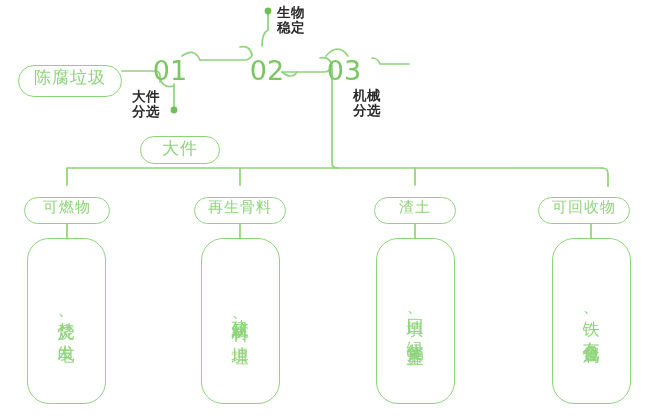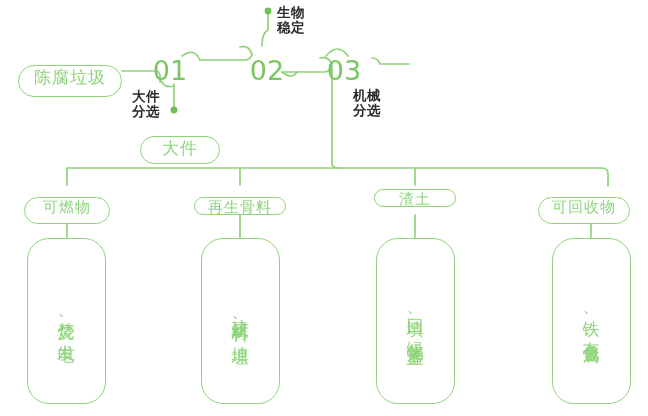--- a/index.html
+++ b/index.html
@@ -113,24 +113,24 @@
   <div class="darklabel" style="left:353px;top:88px;text-align:right;">机械
 分选</div>
 
   <div class="pill big" style="left:140px;top:126px;width:80px;height:28px;">
     <span>大件</span>
   </div>
 
   <div class="pill" style="left:24px;top:187px;width:86px;height:27px;">
     <span>可燃物</span>
   </div>
-  <div class="pill" style="left:194px;top:187px;width:92px;height:18px;">
+  <div class="pill" style="left:194px;top:187px;width:92px;height:27px;">
     <span>再生骨料</span>
   </div>
-  <div class="pill" style="left:374px;top:179px;width:82px;height:18px;">
+  <div class="pill" style="left:374px;top:187px;width:82px;height:27px;">
     <span>渣土</span>
   </div>
   <div class="pill" style="left:538px;top:187px;width:92px;height:27px;">
     <span>可回收物</span>
   </div>
 
   <div class="vbox" style="left:27px;top:238px;width:79px;height:166px;">
     <span class="vtext">焚烧、发电</span>
   </div>
   <div class="vbox" style="left:201px;top:238px;width:79px;height:166px;">

